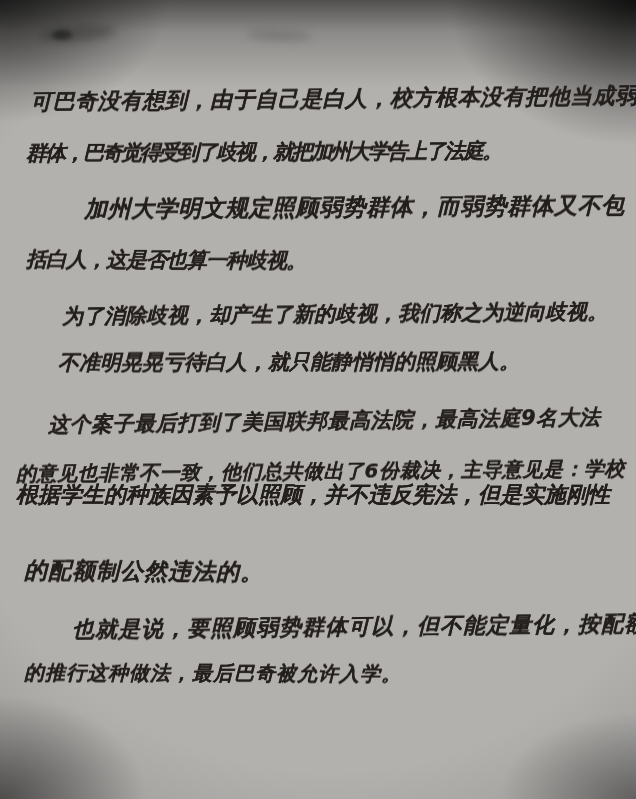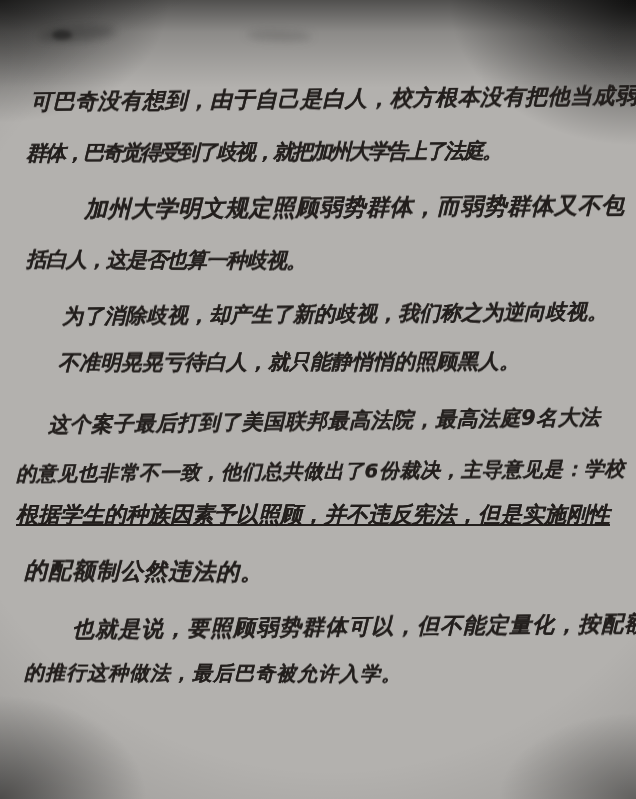--- a/index.html
+++ b/index.html
@@ -55,21 +55,21 @@
   }
 
   .l1  { left: 30px; top: 84px;  font-size: 22px; letter-spacing: 0.5px;  transform: rotate(-0.6deg); }
   .l2  { left: 26px; top: 138px; font-size: 21px; letter-spacing: -2px;   transform: rotate(-0.3deg); }
   .l3  { left: 84px; top: 192px; font-size: 23px; letter-spacing: 0.5px;  transform: rotate(-0.4deg); }
   .l4  { left: 26px; top: 246px; font-size: 21px; letter-spacing: -1px;   transform: rotate(0.3deg); }
   .l5  { left: 62px; top: 300px; font-size: 21px; letter-spacing: 0px;    transform: rotate(-0.5deg); }
   .l6  { left: 58px; top: 348px; font-size: 21px; letter-spacing: 0px;    transform: rotate(-0.2deg); }
   .l7  { left: 48px; top: 407px; font-size: 21px; letter-spacing: 0.5px;  transform: rotate(-0.8deg); }
   .l8  { left: 16px; top: 458px; font-size: 20px; letter-spacing: 0.5px;  transform: rotate(-0.5deg); }
-  .l9  { left: 16px; top: 500px; font-size: 22px; letter-spacing: 0px;    transform: rotate(0deg); text-decoration: underline; }
+  .l9  { left: 16px; top: 480px; font-size: 22px; letter-spacing: 0px;    transform: rotate(0deg); }
   .l10 { left: 24px; top: 556px; font-size: 23px; letter-spacing: 1px;    transform: rotate(0.4deg); }
   .l11 { left: 72px; top: 612px; font-size: 22px; letter-spacing: 1px;    transform: rotate(-0.6deg); }
   .l12 { left: 24px; top: 660px; font-size: 20px; letter-spacing: 1px;    transform: rotate(0.2deg); }
 </style>
 </head>
 <body>
 
 <div class="photo">
 
   <div class="smudge smudge-a"></div>

